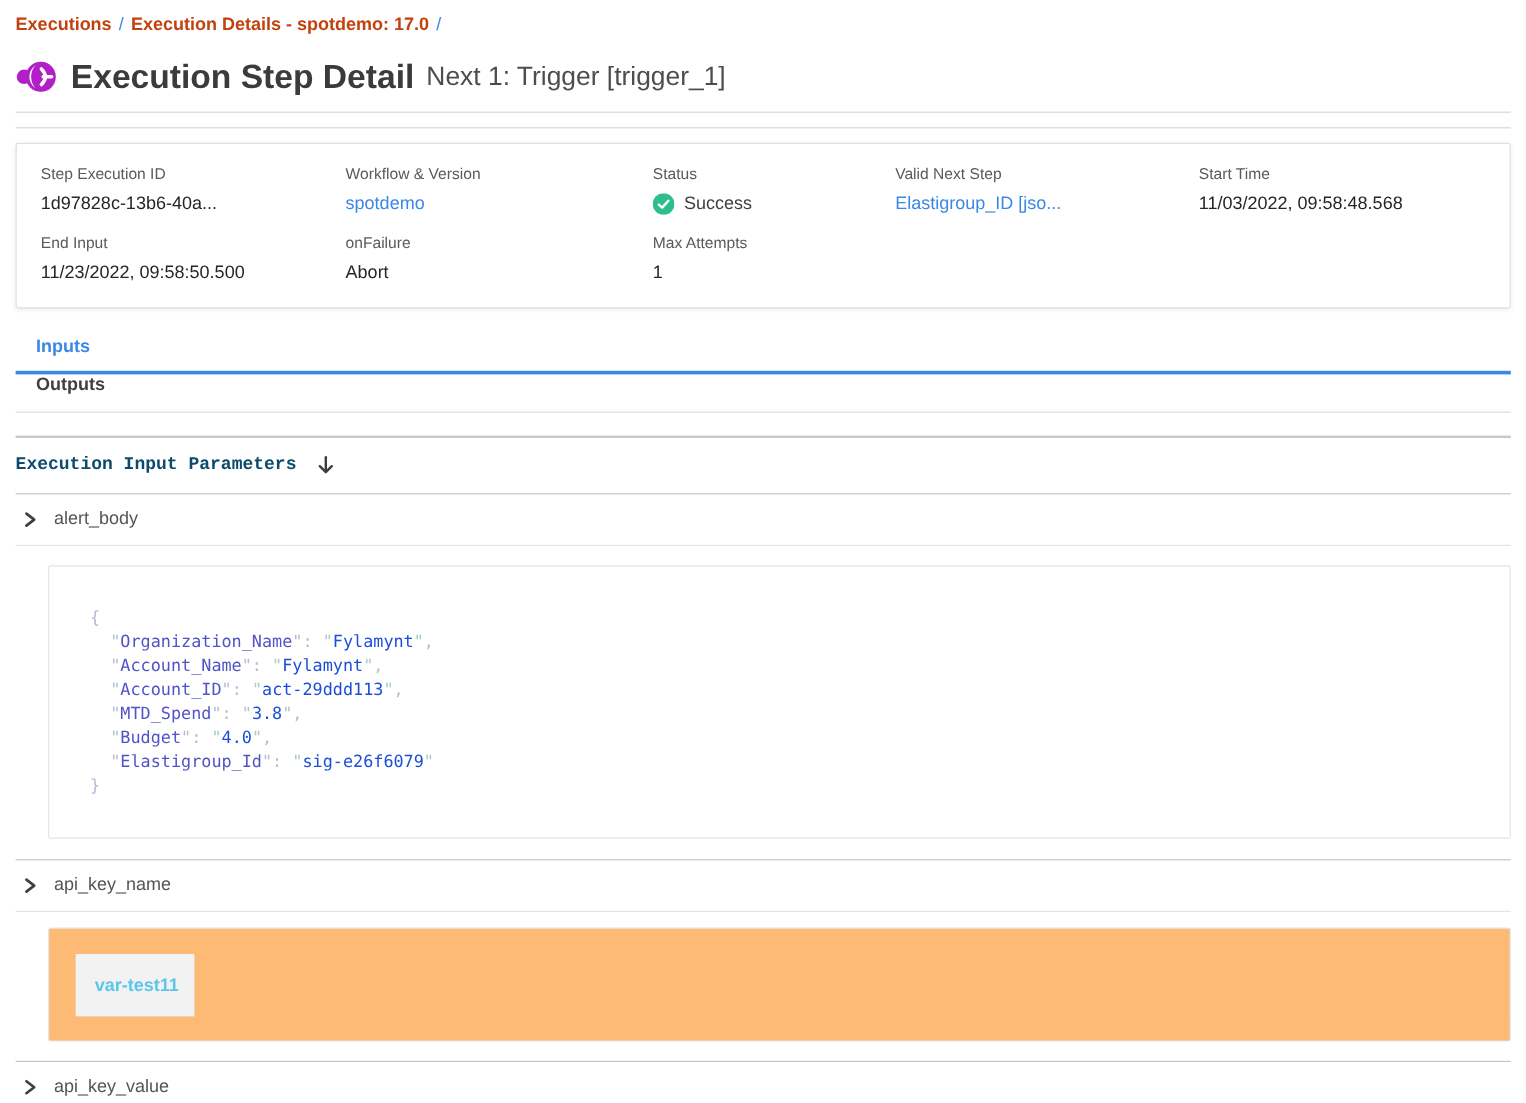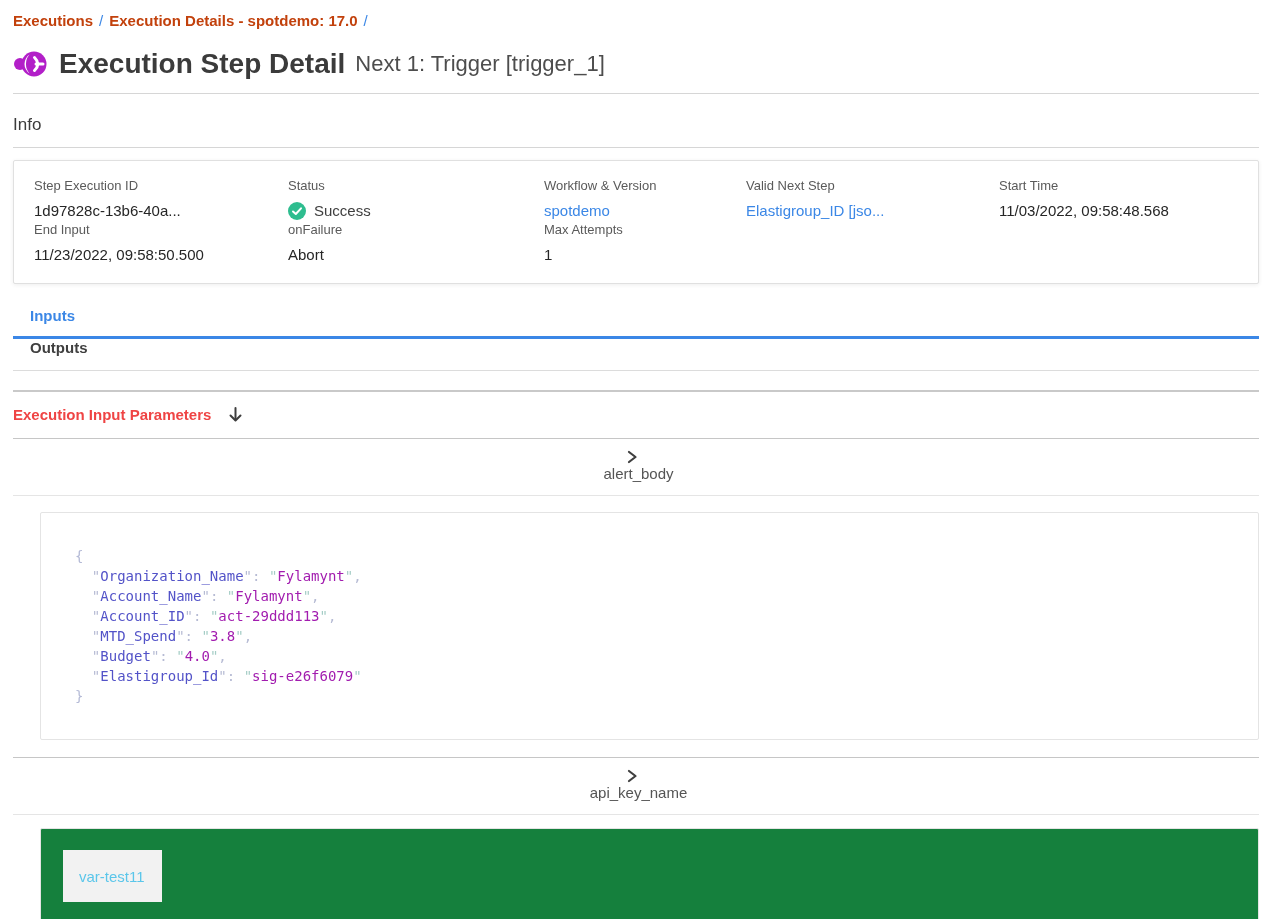--- a/index.html
+++ b/index.html
@@ -23,57 +23,57 @@
   .hr-strong { border:none; border-top:1px solid #c6c6c6; }
   .hr-thick { border:none; border-top:2px solid #c9c9c9; }
   .hr-light { border:none; border-top:1px solid #e5e5e5; }
 
   .info-heading { margin-top:21px; font-size:17px; font-weight:400; color:#3c3c3c; line-height:20px; }
 
   
   .card { margin-top:12px; border:1px solid #e0e0e0; border-radius:2px;
           box-shadow:0 1px 4px rgba(0,0,0,0.07);
           padding:16px 20px 18px 20px; background:#fff;
-          display:grid; grid-template-columns:254px 256px 202px 253px 241px; }
+          display:grid; grid-template-columns:254px 256px 202px 253px 241px; row-gap:14px; }
   .cell .lbl { font-size:13px; color:#5a5a5a; line-height:18px; margin-bottom:6px; }
   .cell .val { font-size:15px; font-weight:400; color:#262626; line-height:20px; }
   .cell .val.link { color:#3b87e6; cursor:pointer; }
   .status-val { display:flex; align-items:center; font-size:15px; font-weight:400; color:#3f3f3f; line-height:20px; }
   .status-val svg { margin-right:8px; }
 
   
   .tabbar { margin-top:22px; border-bottom:1px solid #dcdcdc; display:flex;flex-direction:column; }
   .tab { font-size:15px; font-weight:600; color:#3f3f3f; padding:0 17px 10px 17px; line-height:20px;
          cursor:pointer; border-bottom:3px solid transparent; margin-bottom:-1px; }
   .tab.active { color:#3b87e6; border-bottom-color:#3b87e6; }
 
   .gap19 { height:19px; } .gap16 { height:16px; } .gap17 { height:17px; }
 
   .params-heading { display:flex; align-items:center; padding:13px 0; }
-  .params-heading span { font-size:15px; font-weight:600; color:#ef4444; line-height:20px; }
+  .params-heading span { font-size:15px; font-weight:600; color:#0c4a6e; line-height:20px;font-family:Liberation Mono, monospace; }
   .params-heading .dl { margin-left:16px; cursor:pointer; display:flex; align-items:center; }
 
-  .section-row { display:flex; align-items:center; padding:11px 0 11px 5px; cursor:pointer;flex-direction:column; }
+  .section-row { display:flex; align-items:center; padding:11px 0 11px 5px; cursor:pointer; }
   .section-row .chev { width:14px; height:14px; margin-right:13px; display:flex; align-items:center; }
   .section-row .name { font-size:15px; color:#555555; line-height:20px; }
 
   
   .code-box { margin-left:27px; margin-top:16px; border:1px solid #e4e4e4; border-radius:2px; background:#fff;
               padding:33px 20px 33px 34px; }
   pre.json { font-family:"DejaVu Sans Mono","Liberation Mono",monospace; font-size:14px; line-height:20px; }
   pre.json .brace { color:#b4bad6; }
   pre.json .k  { color:#5353c8; }
   pre.json .kq { color:#b6bbd4; }
-  pre.json .v  { color:#a21caf; }
+  pre.json .v  { color:#1d4ed8; }
   pre.json .vq { color:#a5cdc6; }
   pre.json .p  { color:#b6bbd4; }
 
   
-  .value-box { margin-left:27px; margin-top:13px; border:1px solid #e4e4e4; border-radius:2px; background:#15803d;
-               padding:21px 0 20px 22px; }
+  .value-box { margin-left:27px; margin-top:13px; border:1px solid #e4e4e4; border-radius:2px; background:#fdba74;
+               padding:21px 0 20px 22px;font-weight:bold; }
   .chip { background:#f2f2f2; width:99px; height:52px; display:flex; align-items:center; padding-left:16px;
           font-size:15px; color:#5bc6ea; }
 </style>
 </head>
 <body>
 
 <div class="page">
 
   <div class="breadcrumb">
     <a>Executions</a><span class="sep">/</span><a>Execution Details - spotdemo: 17.0</a><span class="sep">/</span>
@@ -86,41 +86,40 @@
       <path d="M16.5 6.5 a 11.5 11.5 0 0 0 0 19 a 14.5 14.5 0 0 1 0 -19 Z" fill="#ffffff"></path>
       <path d="M21.5 9.5 q 6.5 6.5 0 13" stroke="#ffffff" stroke-width="3" fill="none" stroke-linecap="round"></path>
       <line x1="23" y1="16" x2="30" y2="16" stroke="#ffffff" stroke-width="3" stroke-linecap="round"></line>
     </svg>
     <div class="title">Execution Step Detail</div>
     <div class="subtitle">Next 1: Trigger [trigger_1]</div>
   </div>
 
   <hr class="hr-med">
 
-  <div class="info-heading">Info</div>
   <hr class="hr-med2">
 
   <div class="card">
     <div class="cell">
       <div class="lbl">Step Execution ID</div>
       <div class="val">1d97828c-13b6-40a...</div>
+    </div>
+    <div class="cell">
+      <div class="lbl">Workflow &amp; Version</div>
+      <div class="val link">spotdemo</div>
     </div>
     <div class="cell">
       <div class="lbl">Status</div>
       <div class="status-val">
         <svg width="18" height="18" viewBox="0 0 18 18">
           <circle cx="9" cy="9" r="9" fill="#2ebd8f"></circle>
           <polyline points="5,9.5 7.8,12 13,6.3" stroke="#ffffff" stroke-width="2" fill="none" stroke-linecap="round" stroke-linejoin="round"></polyline>
         </svg>
         <span>Success</span>
       </div>
-    </div>
-    <div class="cell">
-      <div class="lbl">Workflow &amp; Version</div>
-      <div class="val link">spotdemo</div>
     </div>
     <div class="cell">
       <div class="lbl">Valid Next Step</div>
       <div class="val link">Elastigroup_ID [jso...</div>
     </div>
     <div class="cell">
       <div class="lbl">Start Time</div>
       <div class="val">11/03/2022, 09:58:48.568</div>
     </div>
     <div class="cell">

